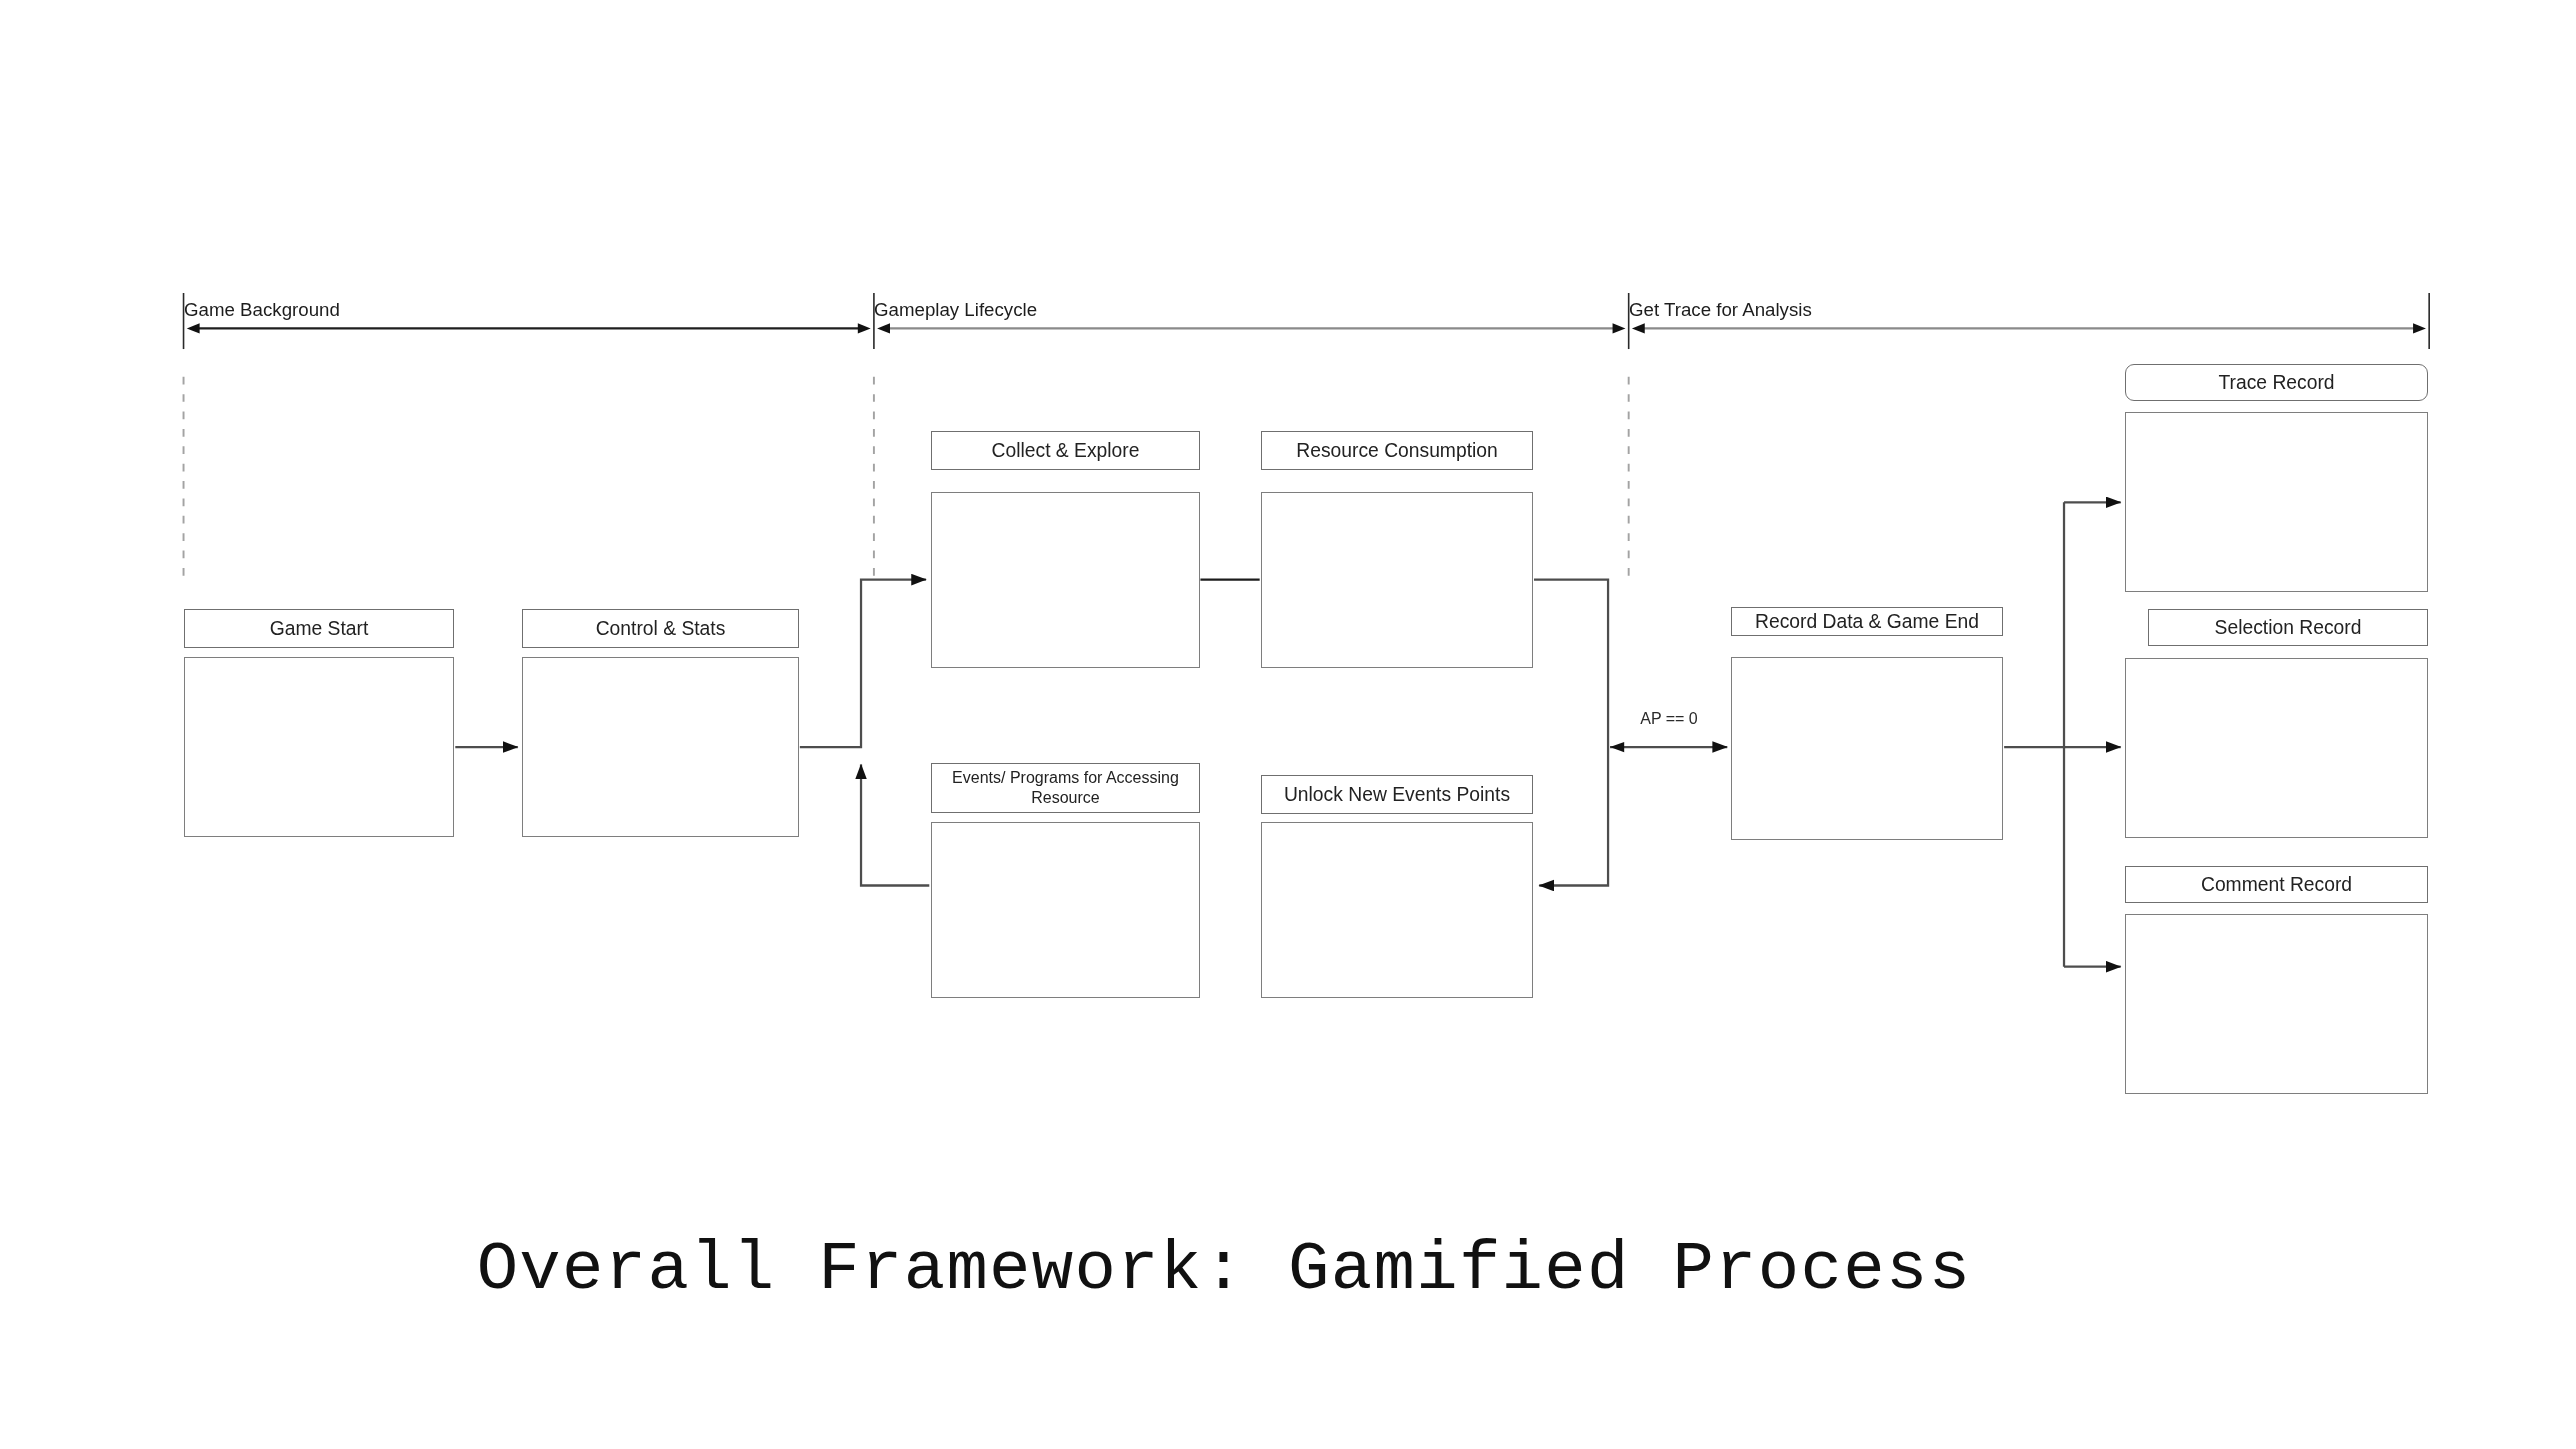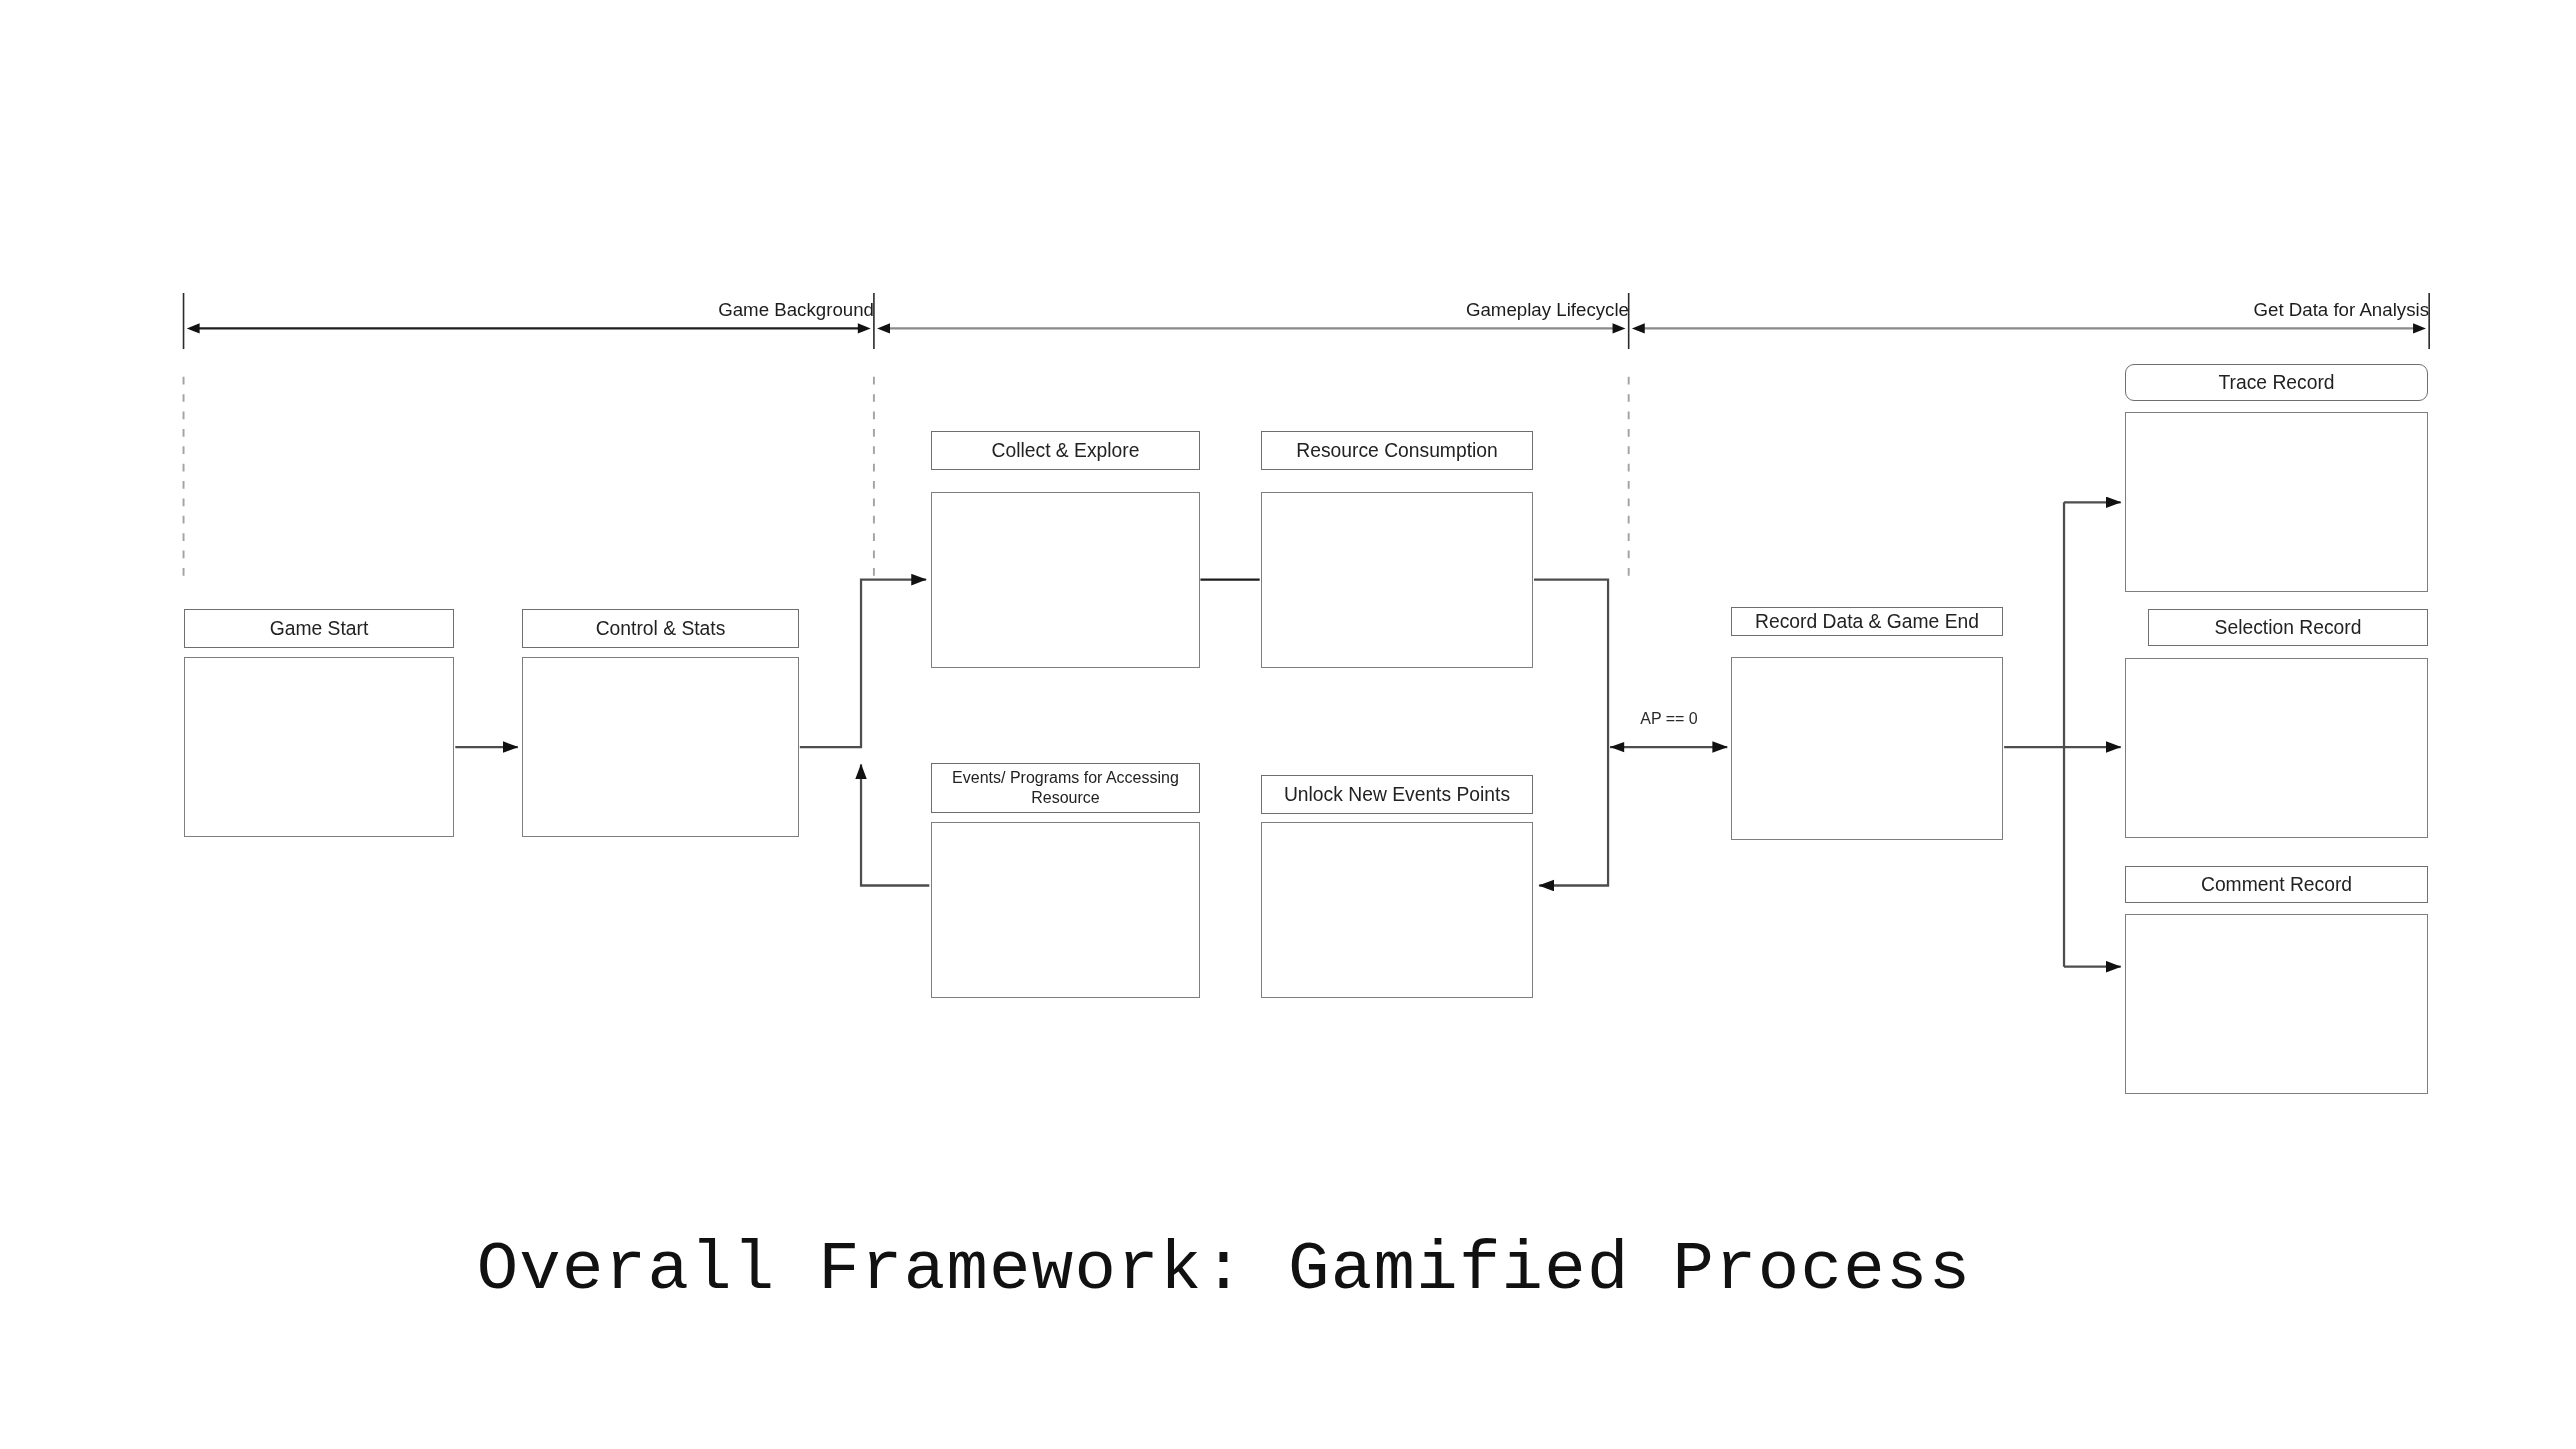--- a/index.html
+++ b/index.html
@@ -3,21 +3,21 @@
 <meta charset="utf-8">
 <style>
   html,body{margin:0;padding:0;background:#ffffff;}
   body{width:2576px;height:1449px;position:relative;overflow:hidden;
        font-family:"Liberation Sans", sans-serif;color:#1f1f1f;}
   .diagram{position:absolute;inset:0;}
   svg.wires{position:absolute;left:0;top:0;width:2576px;height:1449px;}
 
   
   .section-label{position:absolute;top:298px;height:23px;line-height:23px;
-    text-align:right;font-size:18.7px;color:#1d1d1d;}
+    text-align:left;font-size:18.7px;color:#1d1d1d;}
   #sec-label-0{left:184px;width:690px;}
   #sec-label-1{left:874px;width:755px;}
   #sec-label-2{left:1629px;width:800px;}
 
   
   .node{position:absolute;}
   .label-box{position:absolute;left:0;right:0;border:1.9px solid #6f6f6f;
     background:#ffffff;display:flex;align-items:center;justify-content:center;
     text-align:center;font-size:19.3px;color:#222;box-sizing:border-box;}
   .body-box{position:absolute;left:0;right:0;border:1.9px solid #7e7e7e;
@@ -120,21 +120,21 @@
       <path d="M3205 780 H3293" marker-end="url(#arr)"></path>
 
       <path d="M3205 1501 H3293" marker-end="url(#arr)"></path>
     </g>
 
     <polygon points="2522,1152 2522,1168 2500,1160" fill="#111"></polygon>
   </svg>
 
   <div class="section-label" id="sec-label-0">Game Background</div>
   <div class="section-label" id="sec-label-1">Gameplay Lifecycle</div>
-  <div class="section-label" id="sec-label-2">Get Data for Analysis</div>
+  <div class="section-label" id="sec-label-2">Get Trace for Analysis</div>
 
   <div class="node" id="node-game-start">
     <div class="label-box">Game Start</div>
     <div class="body-box"></div>
   </div>
 
   <div class="node" id="node-control-stats">
     <div class="label-box">Control &amp; Stats</div>
     <div class="body-box"></div>
   </div>

